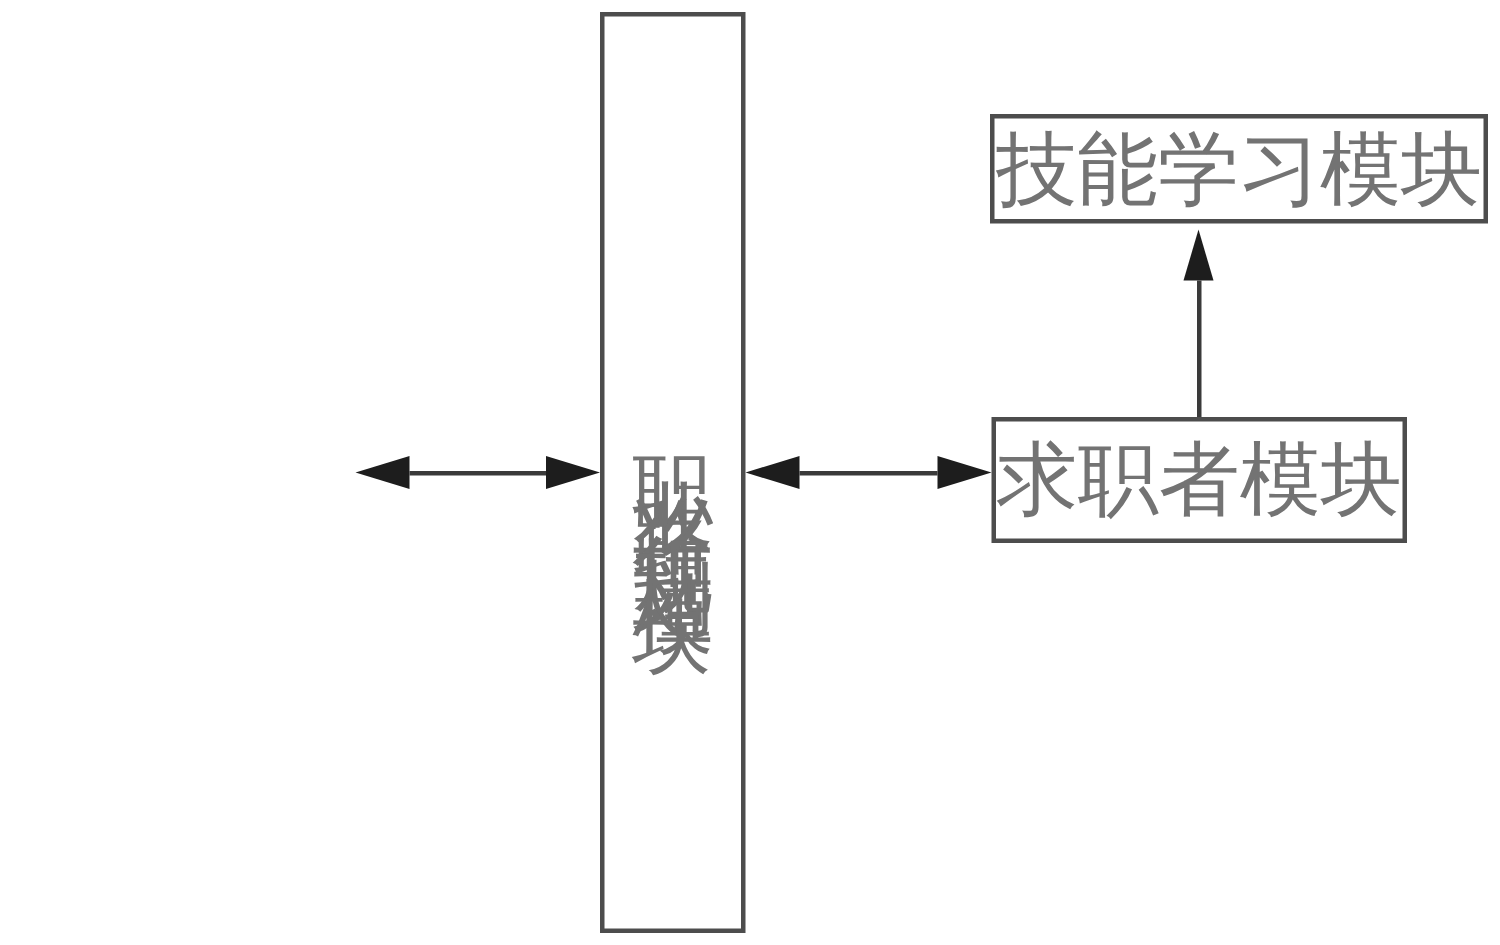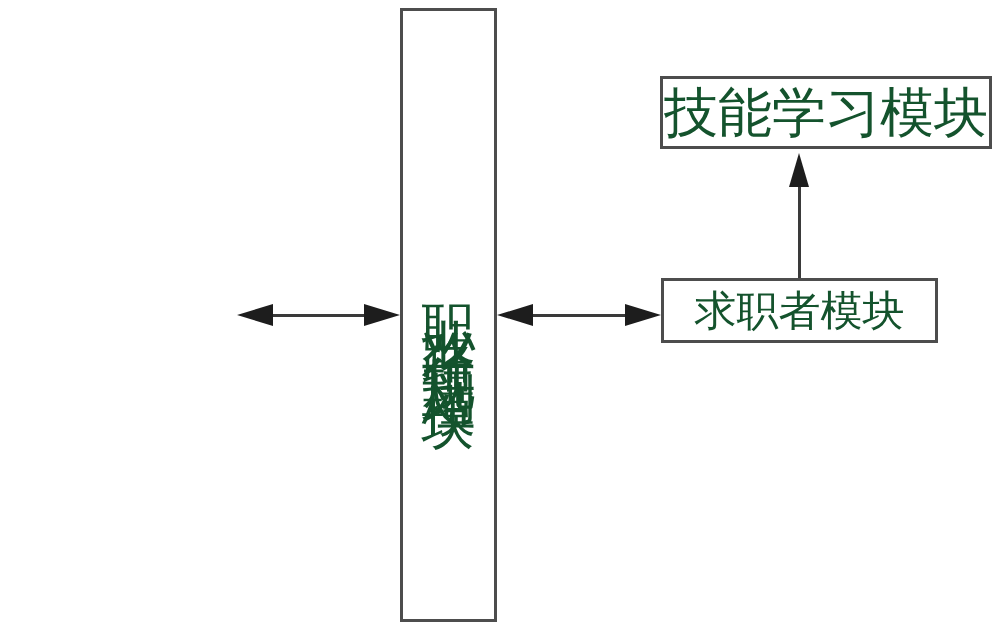--- a/index.html
+++ b/index.html
@@ -16,36 +16,36 @@
   .box {
     position: absolute;
     border: 3px solid #4d4d4d;
     background: #ffffff;
     display: flex;
     align-items: center;
     justify-content: center;
     text-align: center;
   }
   .box-label {
-    color: #14532d;
+    color: #737373;
     white-space: nowrap;
     line-height: 1;
     text-align: right;
   }
   
   .box-career { left: 400px; top: 8px; width: 97px; height: 614px; }
   .vtext {
     writing-mode: vertical-rl;
     text-orientation: upright;
     font-size: 54px;
     letter-spacing: 13px;
     line-height: 1;
   }
   .box-enterprise { left: 6px;   top: 278px; width: 231px; height: 73px; font-size: 55px; }
-  .box-jobseeker  { left: 661px; top: 278px; width: 277px; height: 65px; font-size: 42px; }
+  .box-jobseeker  { left: 661px; top: 278px; width: 277px; height: 84px; font-size: 54px; }
   .box-skill      { left: 660px; top: 76px;  width: 332px; height: 73px; font-size: 54px; }
 
   
   .h-arrow {
     position: absolute;
     display: flex;
     align-items: center;
     height: 28px;
   }
   .h-arrow .shaft {

